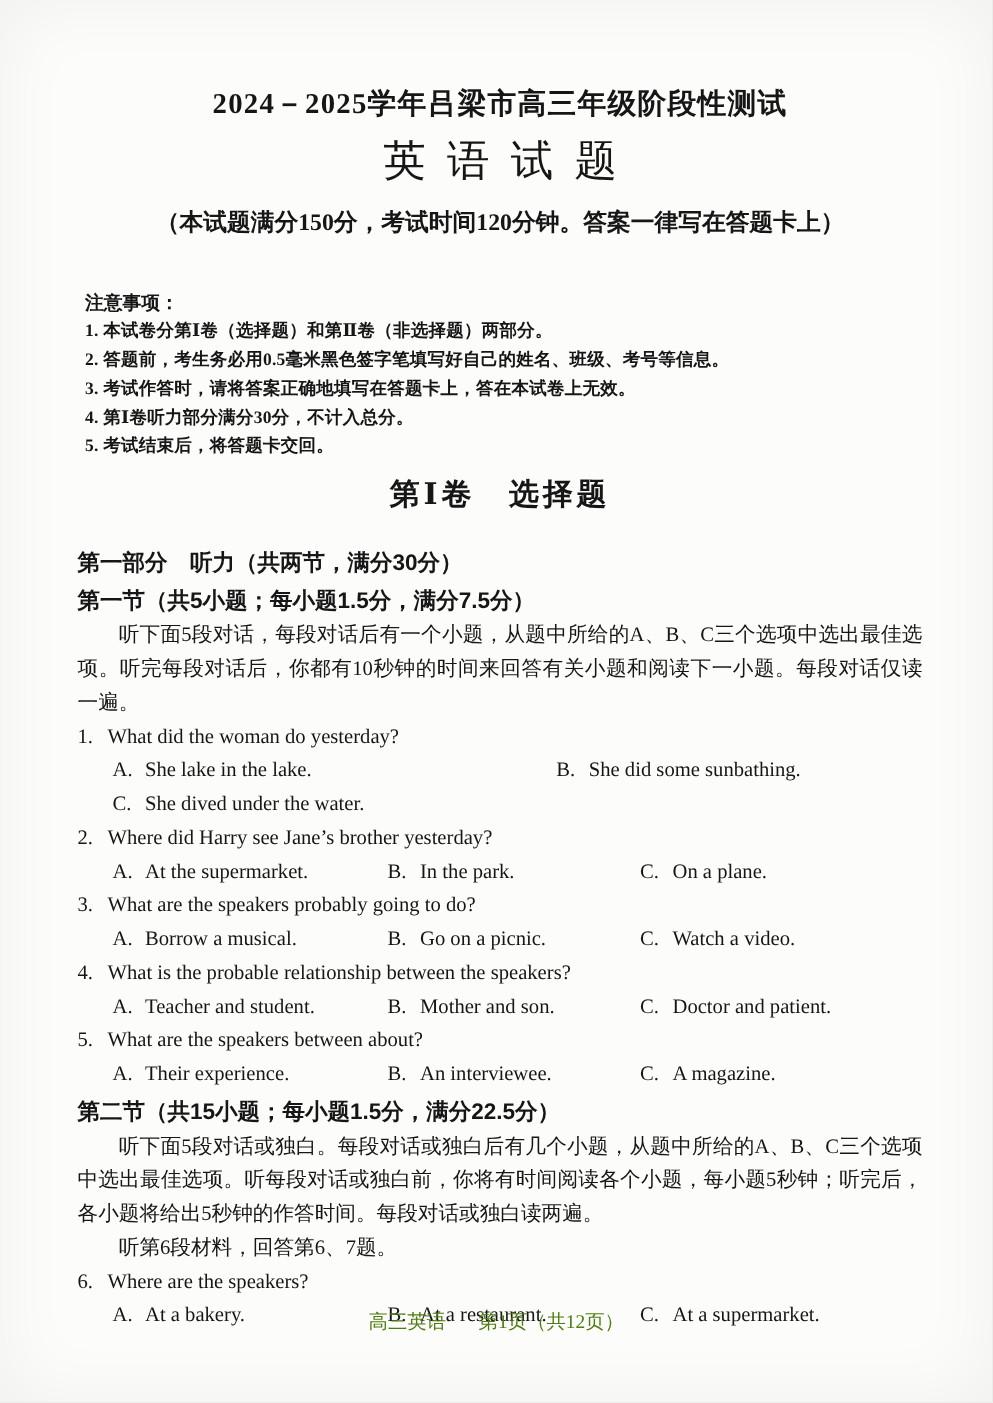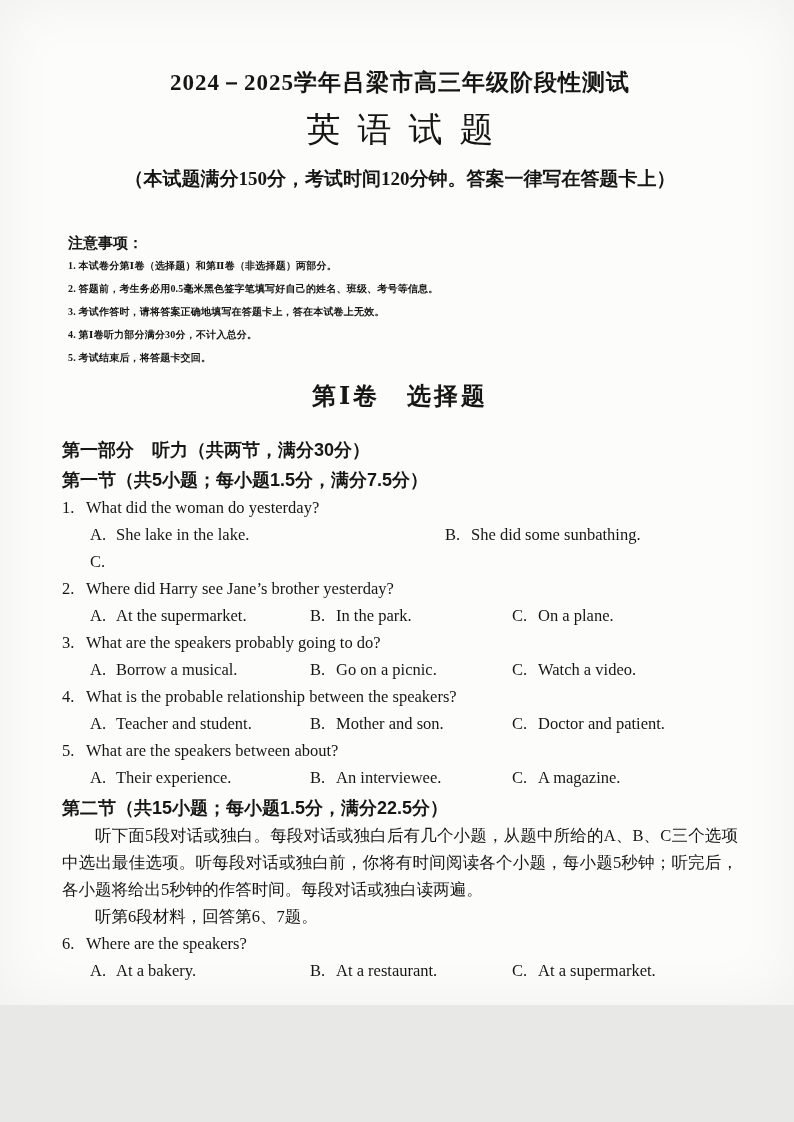--- a/index.html
+++ b/index.html
@@ -1,20 +1,20 @@
 <!DOCTYPE html>
 <html><head>
 <meta charset="utf-8">
 <style>
   * { margin:0; padding:0; box-sizing:border-box; }
   html,body { background:#e8e8e6; }
   body { width:794px; height:1122px; margin:0 auto; }
   .page {
     position:relative;
-    width:794px; height:1005px;
+    width:794px; height:1122px;
     background:#fcfcfa;
     color:#161616;
     font-family:"Liberation Serif","DejaVu Serif",serif;
     overflow:hidden;
     box-shadow:inset 0 0 60px rgba(0,0,0,0.05);
   }
   .content { padding:68px 56px 0 62px; }
 
   .title1 {
     text-align:center;
@@ -34,21 +34,21 @@
     line-height:26px; margin-top:14px;
   }
 
   .notices { margin-top:39px; margin-left:6px; }
   .notices-heading {
     font-family:"Liberation Sans","DejaVu Sans",sans-serif;
     font-weight:bold; font-size:15px; line-height:23px;
   }
   .notice-item {
     list-style:none;
-    font-size:10px; font-weight:600; line-height:23px;
+    font-size:14px; font-weight:600; line-height:23px;
     letter-spacing:0.2px;
   }
 
   .vol-heading {
     text-align:center;
     font-size:24px; font-weight:bold;
     letter-spacing:3px; line-height:34px;
     margin-top:10px;
   }
   .part-heading {
@@ -108,40 +108,42 @@
         <li class="notice-item">2. 答题前，考生务必用0.5毫米黑色签字笔填写好自己的姓名、班级、考号等信息。</li>
         <li class="notice-item">3. 考试作答时，请将答案正确地填写在答题卡上，答在本试卷上无效。</li>
         <li class="notice-item">4. 第Ⅰ卷听力部分满分30分，不计入总分。</li>
         <li class="notice-item">5. 考试结束后，将答题卡交回。</li>
       </ul>
     </div>
 
     <div class="vol-heading">第Ⅰ卷　选择题</div>
     <div class="part-heading">第一部分　听力（共两节，满分30分）</div>
     <div class="sec-heading">第一节（共5小题；每小题1.5分，满分7.5分）</div>
+    <p class="para">听下面5段对话，每段对话后有一个小题，从题中所给的A、B、C三个选项中选出最佳选项。听完每段对话后，你都有10秒钟的时间来回答有关小题和阅读下一小题。每段对话仅读一遍。</p>
 
     <div class="question">
       <div class="q-line">
         <span class="q-num">1.</span>
         <span class="q-text">What did the woman do yesterday?</span>
       </div>
       <div class="options">
         <div class="opt-row cols2">
           <span class="opt">
             <span class="opt-label">A.</span>
             <span class="opt-text">She lake in the lake.</span>
           </span>
           <span class="opt">
             <span class="opt-label">B.</span>
             <span class="opt-text">She did some sunbathing.</span>
           </span>
         </div>
         <div class="opt-row">
           <span class="opt">
             <span class="opt-label">C.</span>
+            <span class="opt-text">She dived under the water.</span>
           </span>
         </div>
       </div>
     </div>
 
     <div class="question">
       <div class="q-line">
         <span class="q-num">2.</span>
         <span class="q-text">Where did Harry see Jane’s brother yesterday?</span>
       </div>

